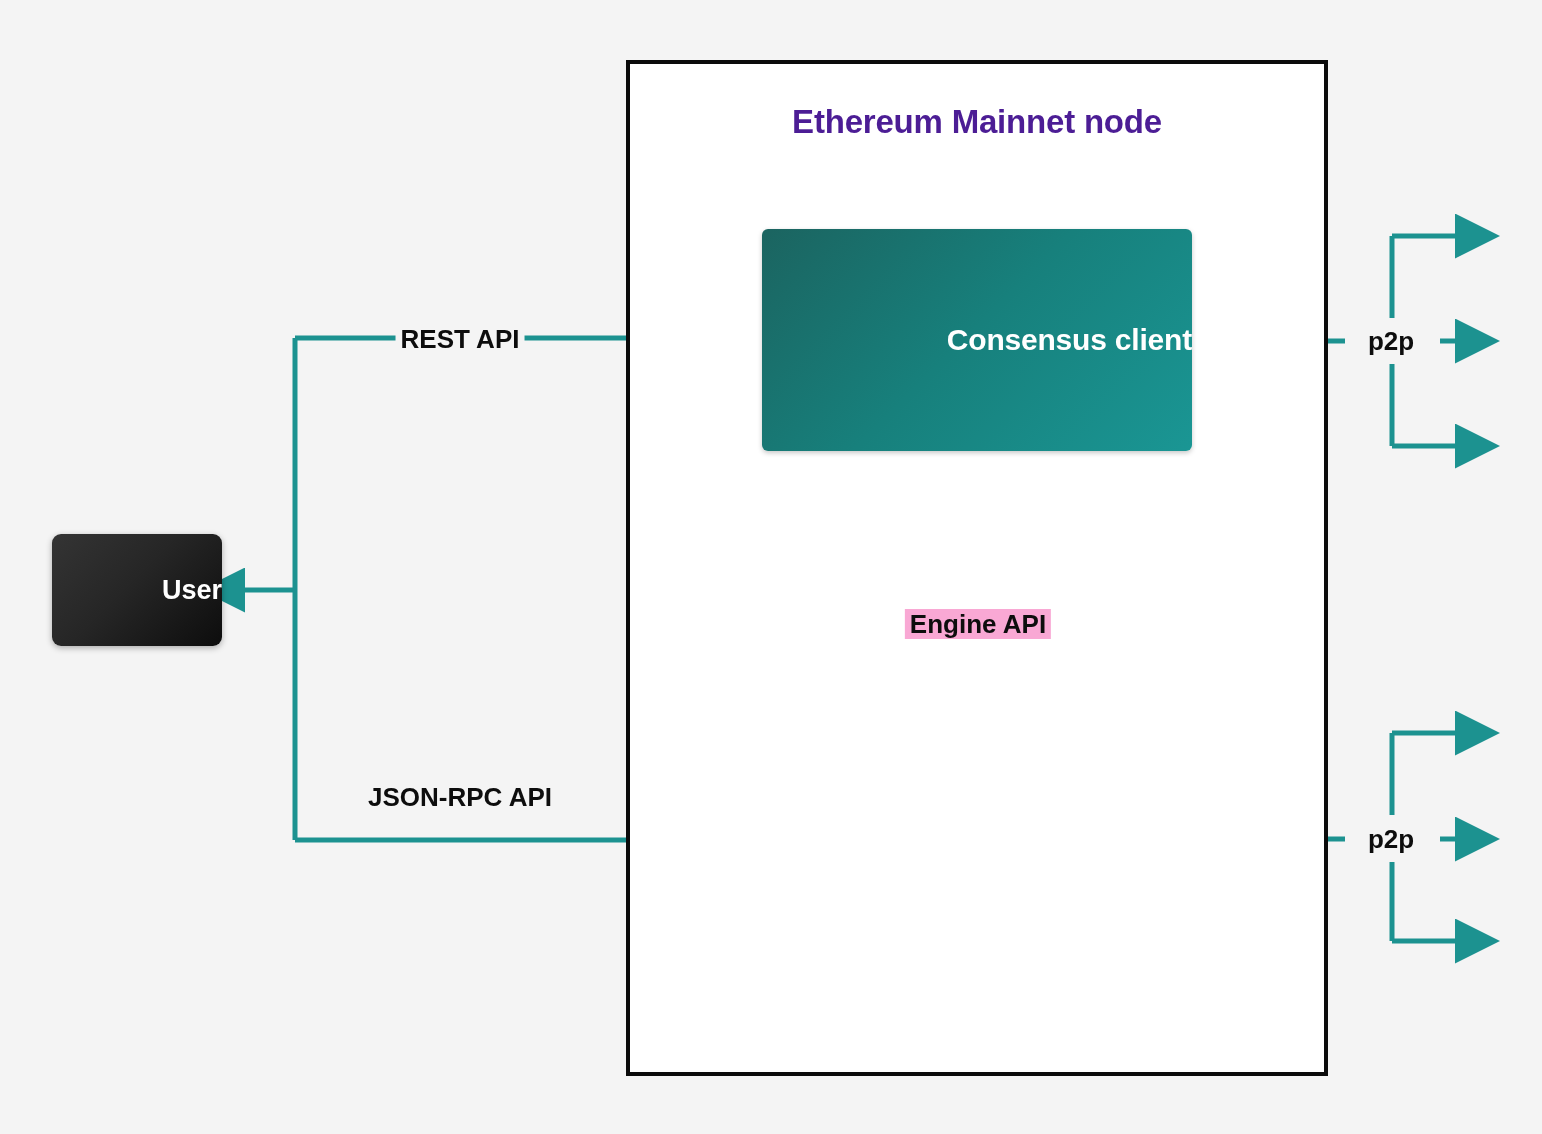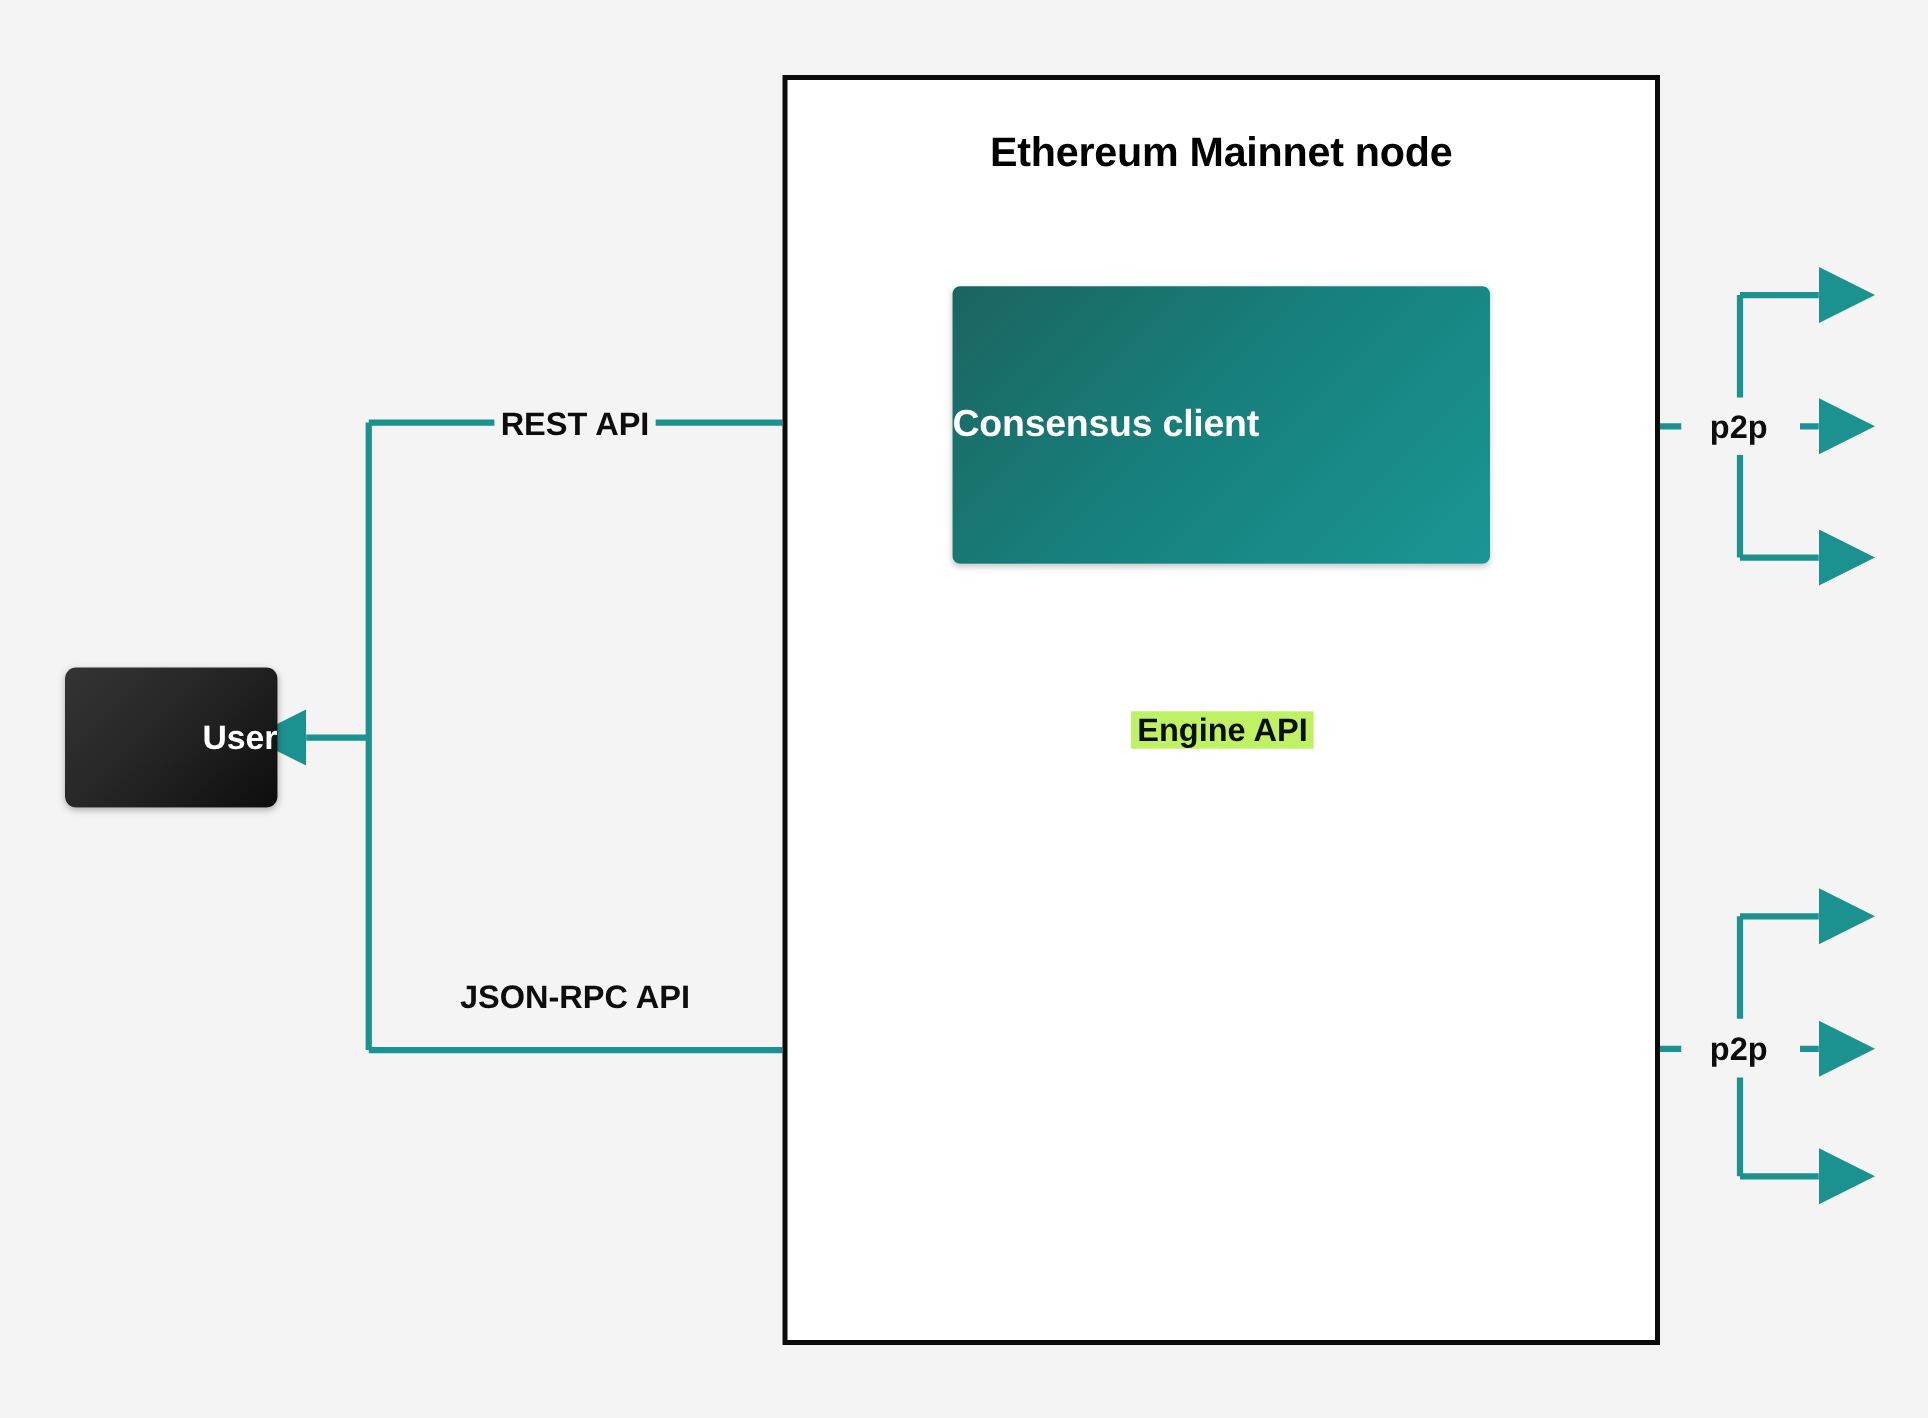--- a/index.html
+++ b/index.html
@@ -38,33 +38,33 @@
     box-sizing: border-box;
   }
   .node-title {
     position: absolute;
     left: 626px;
     top: 103px;
     width: 702px;
     text-align: center;
     font-size: 33px;
     font-weight: bold;
-    color: #000000;
+    color: #4c1d95;
     letter-spacing: -0.2px;
   }
 
   
   .client-box {
     position: absolute;
     border-radius: 6px;
     background: linear-gradient(135deg, #1b6460 0%, #17807c 48%, #1a9694 100%);
     box-shadow: 0 2px 5px rgba(0,0,0,0.22);
     display: flex;
     align-items: center;
-    justify-content: flex-start;
+    justify-content: flex-end;
   }
   .client-box .label {
     color: #ffffff;
     font-size: 30px;
     font-weight: bold;
     letter-spacing: -0.2px;
   }
   #consensus-box {
     left: 762px;
     top: 229px;
@@ -172,19 +172,19 @@
 
 
   <div id="user-box">
     <span class="label">User</span>
   </div>
 
   <div class="edge-label" style="left:460px; top:339px;">REST API</div>
 
   <div class="edge-label" style="left:460px; top:797px;">JSON-RPC API</div>
 
-  <div class="edge-label on-white" style="left:978px; top:584px; background:#bef264;">Engine API</div>
+  <div class="edge-label on-white" style="left:978px; top:624px; background:#f9a8d4;">Engine API</div>
 
   <div class="edge-label" style="left:1391px; top:341px;">p2p</div>
 
   <div class="edge-label" style="left:1391px; top:839px;">p2p</div>
 
 </div>
 
 </body></html>

